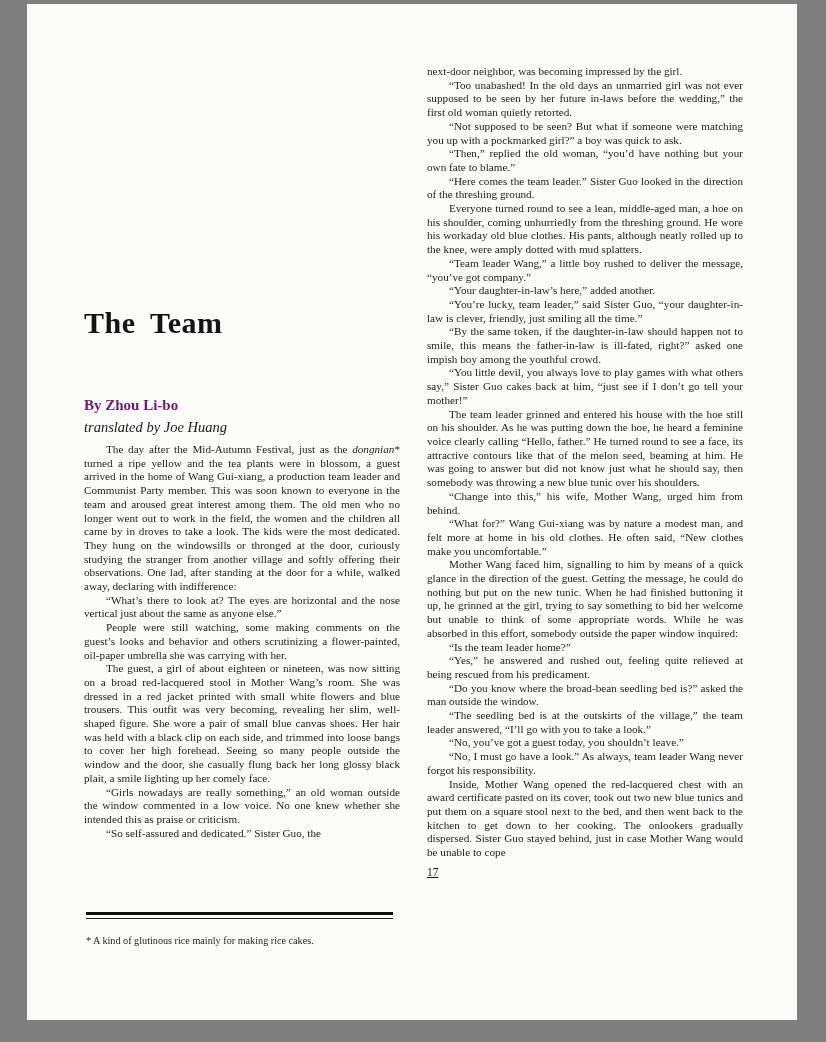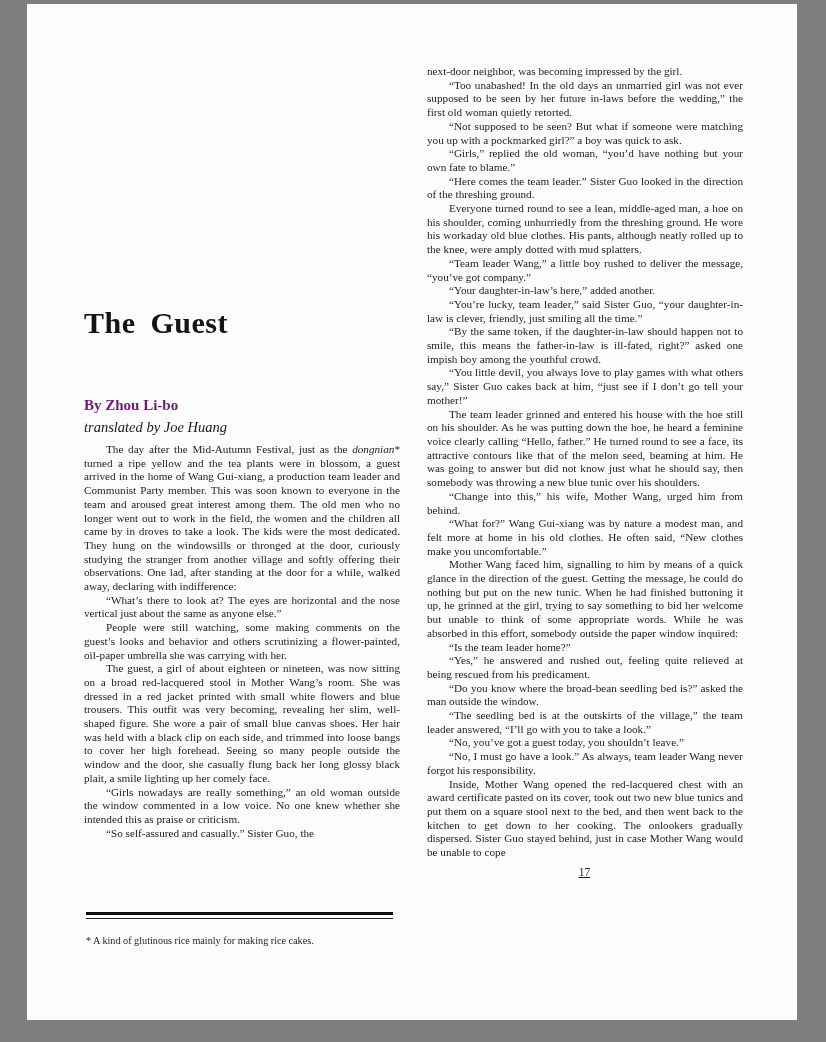--- a/index.html
+++ b/index.html
@@ -65,57 +65,57 @@
   .footnote-rule-thick { height: 3px; background: #0d0d0d; }
   .footnote-rule-thin { height: 1px; background: #222; margin-top: 3px; }
   .footnote {
     margin: 16px 0 0 0;
     font-size: 10.2px;
     line-height: 12px;
     color: #1c1c1c;
   }
   .page-number {
     margin-top: 6px;
-    text-align: center;
+    text-align: left;
     font-size: 11.5px;
     color: #1c1c1c;
     padding-right: 1px;
     text-decoration: underline;
   }
 </style>
 </head>
 <body>
 
 <div class="page">
 
   <div class="col-left">
-    <h1 class="article-title">The Guest</h1>
+    <h1 class="article-title">The Team</h1>
     <div class="byline">By Zhou Li-bo</div>
     <div class="translator">translated by Joe Huang</div>
     <div class="body-text">
       <p class="para indent"><span>The day after the Mid-Autumn Festival, just as the </span><em>dongnian</em><span>* turned a ripe yellow and the tea plants were in blossom, a guest arrived in the home of Wang Gui-xiang, a production team leader and Communist Party member. This was soon known to everyone in the team and aroused great interest among them. The old men who no longer went out to work in the field, the women and the children all came by in droves to take a look. The kids were the most dedicated. They hung on the windowsills or thronged at the door, curiously studying the stranger from another village and softly offering their observations. One lad, after standing at the door for a while, walked away, declaring with indifference:</span></p>
       <p class="para indent">“What’s there to look at? The eyes are horizontal and the nose vertical just about the same as anyone else.”</p>
       <p class="para indent">People were still watching, some making comments on the guest’s looks and behavior and others scrutinizing a flower-painted, oil-paper umbrella she was carrying with her.</p>
       <p class="para indent">The guest, a girl of about eighteen or nineteen, was now sitting on a broad red-lacquered stool in Mother Wang’s room. She was dressed in a red jacket printed with small white flowers and blue trousers. This outfit was very becoming, revealing her slim, well-shaped figure. She wore a pair of small blue canvas shoes. Her hair was held with a black clip on each side, and trimmed into loose bangs to cover her high forehead. Seeing so many people outside the window and the door, she casually flung back her long glossy black plait, a smile lighting up her comely face.</p>
       <p class="para indent">“Girls nowadays are really something,” an old woman outside the window commented in a low voice. No one knew whether she intended this as praise or criticism.</p>
-      <p class="para indent">“So self-assured and casually.” Sister Guo, the</p>
+      <p class="para indent">“So self-assured and dedicated.” Sister Guo, the</p>
     </div>
   </div>
 
   <div class="footnote-block">
     <div class="footnote-rule-thick"></div>
     <div class="footnote-rule-thin"></div>
     <p class="footnote">* A kind of glutinous rice mainly for making rice cakes.</p>
   </div>
 
   <div class="col-right">
     <p class="para">next-door neighbor, was becoming impressed by the girl.</p>
     <p class="para indent">“Too unabashed! In the old days an unmarried girl was not ever supposed to be seen by her future in-laws before the wedding,” the first old woman quietly retorted.</p>
     <p class="para indent">“Not supposed to be seen? But what if someone were matching you up with a pockmarked girl?” a boy was quick to ask.</p>
-    <p class="para indent">“Girls,” replied the old woman, “you’d have nothing but your own fate to blame.”</p>
+    <p class="para indent">“Then,” replied the old woman, “you’d have nothing but your own fate to blame.”</p>
     <p class="para indent">“Here comes the team leader.” Sister Guo looked in the direction of the threshing ground.</p>
     <p class="para indent">Everyone turned round to see a lean, middle-aged man, a hoe on his shoulder, coming unhurriedly from the threshing ground. He wore his workaday old blue clothes. His pants, although neatly rolled up to the knee, were amply dotted with mud splatters.</p>
     <p class="para indent">“Team leader Wang,” a little boy rushed to deliver the message, “you’ve got company.”</p>
     <p class="para indent">“Your daughter-in-law’s here,” added another.</p>
     <p class="para indent">“You’re lucky, team leader,” said Sister Guo, “your daughter-in-law is clever, friendly, just smiling all the time.”</p>
     <p class="para indent">“By the same token, if the daughter-in-law should happen not to smile, this means the father-in-law is ill-fated, right?” asked one impish boy among the youthful crowd.</p>
     <p class="para indent">“You little devil, you always love to play games with what others say,” Sister Guo cakes back at him, “just see if I don’t go tell your mother!”</p>
     <p class="para indent">The team leader grinned and entered his house with the hoe still on his shoulder. As he was putting down the hoe, he heard a feminine voice clearly calling “Hello, father.” He turned round to see a face, its attractive contours like that of the melon seed, beaming at him. He was going to answer but did not know just what he should say, then somebody was throwing a new blue tunic over his shoulders.</p>
     <p class="para indent">“Change into this,” his wife, Mother Wang, urged him from behind.</p>
     <p class="para indent">“What for?” Wang Gui-xiang was by nature a modest man, and felt more at home in his old clothes. He often said, “New clothes make you uncomfortable.”</p>

